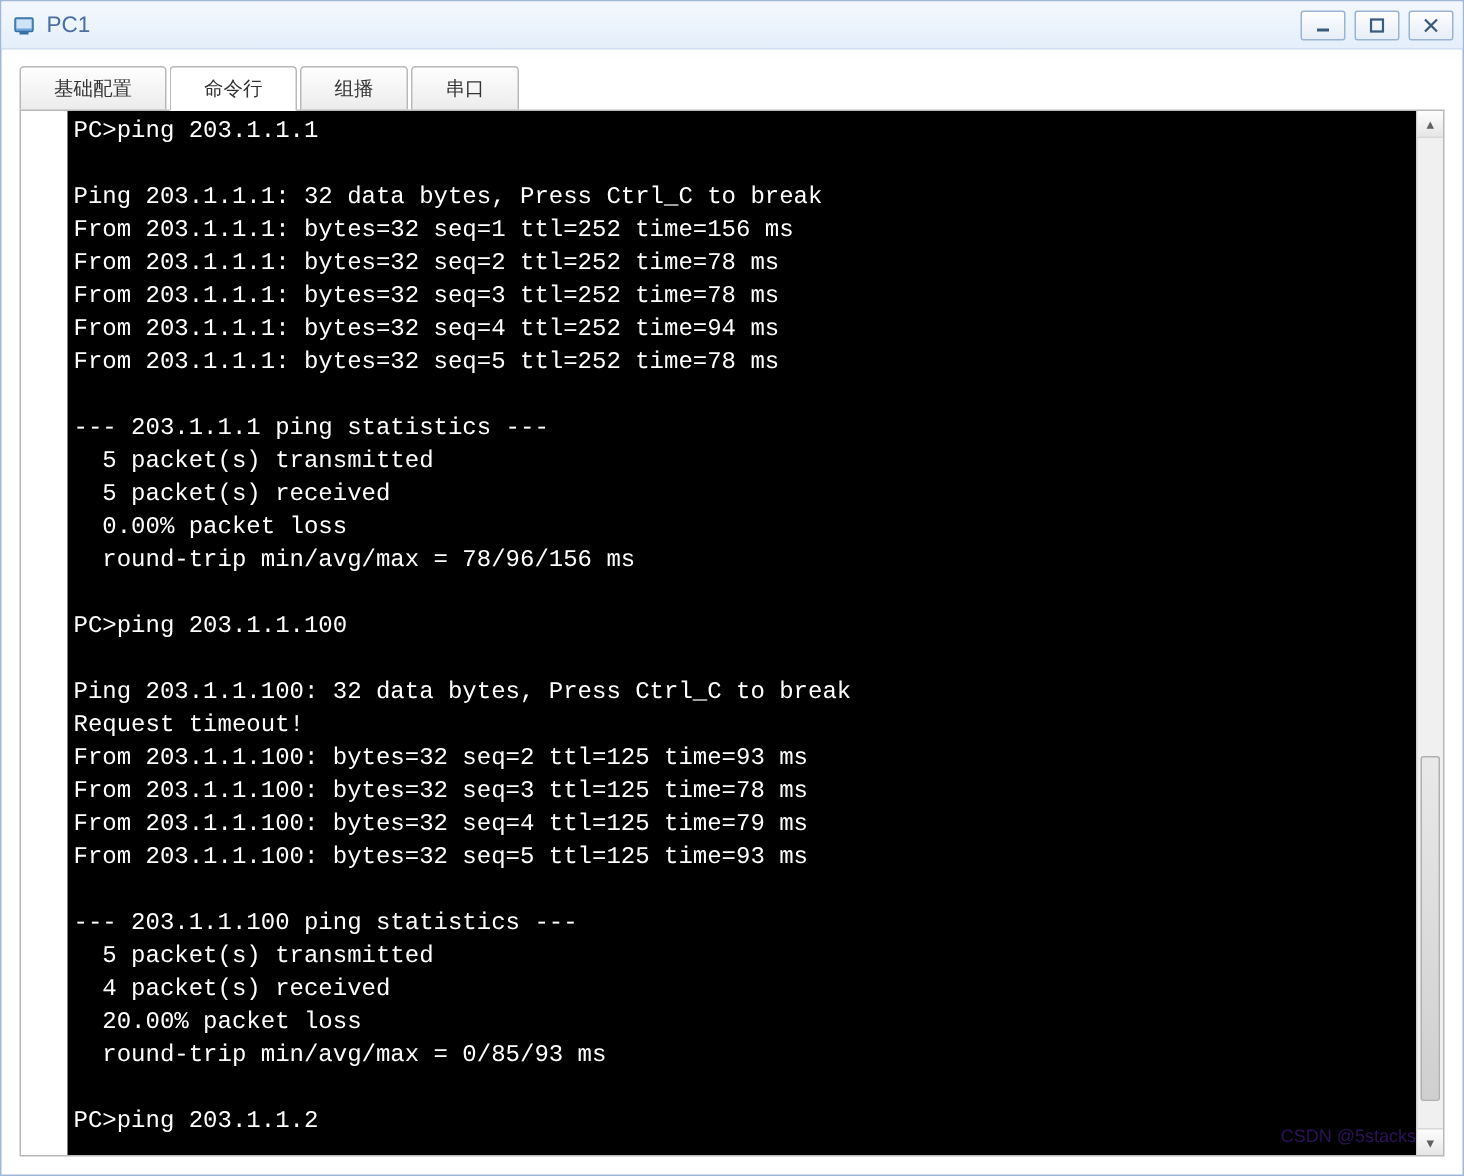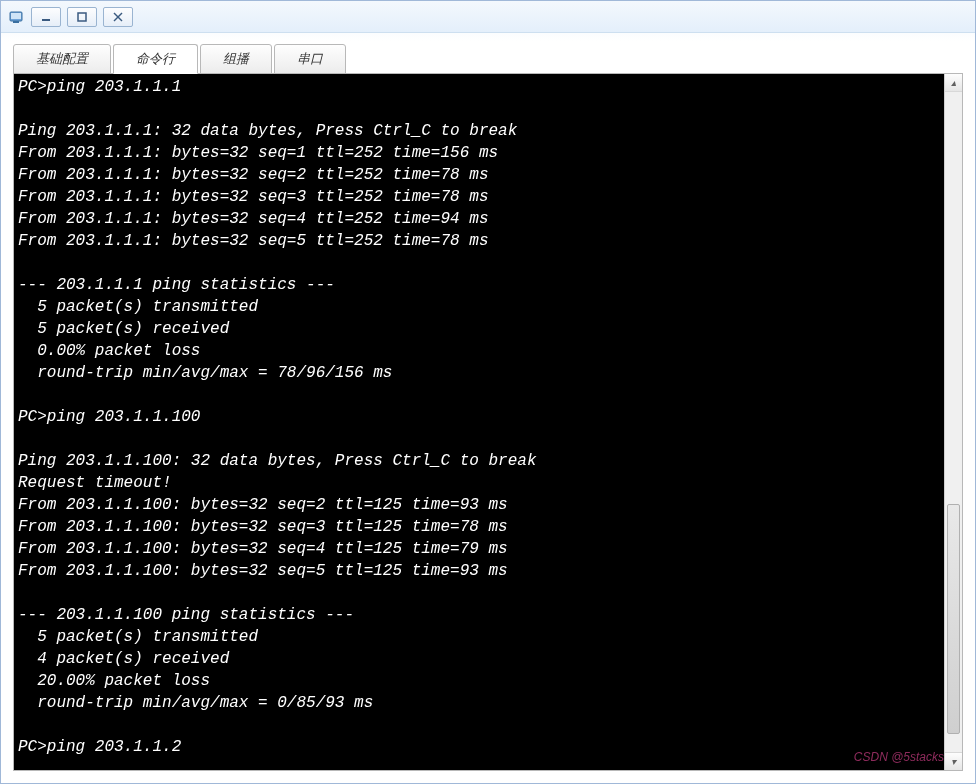--- a/index.html
+++ b/index.html
@@ -44,21 +44,20 @@
     border-radius: 2px;
     display: flex; align-items: center; justify-content: center;
     font-size: 13px; color: #3a5a80;
     cursor: pointer;
   }
   .content-area {
     flex: 1;
     padding: 10px 12px 12px 12px;
     display: flex;
     flex-direction: column;
-    font-style: italic;
   }
   .tabs {
     display: flex;
     height: 30px;
     align-items: flex-end;
   }
   .tab {
     padding: 5px 22px;
     font-size: 13px;
     color: #333;
@@ -75,20 +74,21 @@
     background: #fff;
     border-bottom: 1px solid #fff;
     z-index: 2;
   }
   .terminal-wrap {
     flex: 1;
     border: 1px solid #b8b8b8;
     background: #fff;
     display: flex;
     position: relative;
+    padding-left: 31px;
   }
   .terminal {
     flex: 1;
     background: #000;
     color: #fff;
     font-family: "Courier New", monospace;
     font-size: 16px;
     line-height: 22px;
     padding: 2px 4px;
     overflow: hidden;
@@ -115,37 +115,38 @@
     top: 430px; height: 230px;
     background: linear-gradient(#e9e9e9,#cfcfcf);
     border: 1px solid #b0b0b0;
     border-radius: 2px;
     cursor: pointer;
   }
   .watermark {
     position: absolute;
     right: 18px; bottom: 6px;
     font-size: 12px;
-    color: #ec4899;
+    color: #4c1d95;
     opacity: 0.6;
     font-family: Arial, sans-serif;
   }
 </style>
 </head>
 <body>
 
 <div class="window">
   <div class="titlebar">
     <span class="app-icon">
       <svg width="16" height="16" viewBox="0 0 16 16">
         <rect x="2" y="3" width="12" height="9" rx="1" fill="#6fa3d8" stroke="#3a6fa0"></rect>
         <rect x="3" y="4" width="10" height="6" fill="#cfe4f7"></rect>
         <rect x="5" y="12" width="6" height="2" fill="#3a6fa0"></rect>
       </svg>
     </span>
+    <span class="title-text">PC1</span>
     <div class="win-btns">
       <div class="win-btn">
         <svg width="10" height="10">
             <line x1="1" y1="8" x2="9" y2="8" stroke="#3a5a80" stroke-width="2"></line>
           </svg>
       </div>
       <div class="win-btn">
         <svg width="10" height="10">
             <rect x="1" y="1" width="8" height="8" fill="none" stroke="#3a5a80" stroke-width="1.5"></rect>
           </svg>

